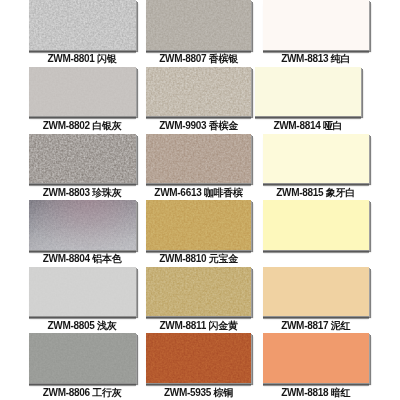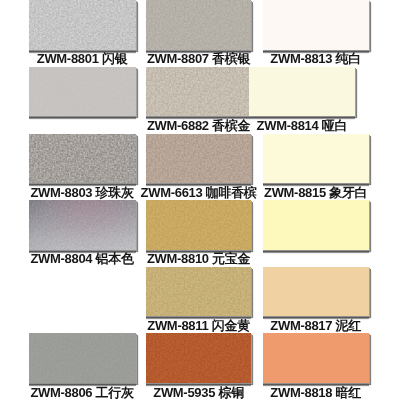--- a/index.html
+++ b/index.html
@@ -23,21 +23,21 @@
  
  .f-brushed{background:linear-gradient(180deg,#8b8b92 0%,#9a9aa1 26%,#a6a6ac 52%,#b3b3b8 78%,#b9b9be 100%) !important;}
  .f-brushed .sheen{
    background:
      radial-gradient(72% 120% at 56% 0%, rgba(186,136,152,.38) 0%, rgba(186,138,152,.26) 32%, rgba(186,138,152,.10) 60%, rgba(186,138,152,0) 88%),
      linear-gradient(110deg, rgba(22,22,38,.12) 0%, rgba(22,22,38,.04) 16%, rgba(0,0,0,0) 40%,
                      rgba(255,255,255,.03) 72%, rgba(255,255,255,.07) 100%);
  }
  .cap-name{font-weight:600;}
  .cap{position:absolute;left:-6px;width:118.6px;text-align:center;
-      top:53.2px;font-size:13px;font-weight:bold;color:#171717;
+      top:53.2px;font-size:10px;font-weight:bold;color:#171717;
       line-height:12px;white-space:pre;letter-spacing:-0.3px;text-indent:-0.3px;}
 </style>
 </head>
 <body>
 
 <svg width="0" height="0" style="position:absolute;left:-9999px;top:-9999px" aria-hidden="true">
  <defs>
   <filter id="fgrain" x="0%" y="0%" width="100%" height="100%" color-interpolation-filters="sRGB">
    <feTurbulence type="fractalNoise" baseFrequency="0.55" numOctaves="3" seed="5" stitchTiles="stitch"></feTurbulence>
    <feColorMatrix type="saturate" values="0"></feColorMatrix>
@@ -56,37 +56,46 @@
           </svg></span>
    </div>
    <div class="cap" style="top:53.6px;width:118.8px"><span class="cap-code">ZWM-8801</span><span class="cap-gap"> </span><span class="cap-name">闪银</span></div>
   </div>
   <div class="cell" style="left:28.8px;top:67.1px;width:106.8px">
    <div class="chip f-satin" style="width: 106.8px; background: rgb(199, 195, 192);">
     <span class="grain" style="opacity:0.1"><svg width="100%" height="100%" preserveAspectRatio="none">
             <rect width="100%" height="100%" filter="url(#fgrain)"></rect>
           </svg></span>
    </div>
+   <div class="cap" style="width:118.8px"><span class="cap-code">ZWM-8802</span><span class="cap-gap"> </span><span class="cap-name">白银灰</span></div>
   </div>
   <div class="cell" style="left:28.8px;top:133.6px;width:106.8px">
    <div class="chip f-metallic" style="width: 106.8px; background: rgb(165, 160, 156);">
     <span class="grain" style="opacity:0.62"><svg width="100%" height="100%" preserveAspectRatio="none">
             <rect width="100%" height="100%" filter="url(#fgrain)"></rect>
           </svg></span>
    </div>
    <div class="cap" style="width:118.8px"><span class="cap-code">ZWM-8803</span><span class="cap-gap"> </span><span class="cap-name">珍珠灰</span></div>
   </div>
   <div class="cell" style="left:28.8px;top:200.2px;width:84px">
    <div class="chip f-brushed" style="width: 106.8px; background: rgb(169, 166, 172);">
     <span class="grain" style="opacity:0.26"><svg width="100%" height="100%" preserveAspectRatio="none">
             <rect width="100%" height="100%" filter="url(#fgrain)"></rect>
           </svg></span>
     <span class="sheen"></span>
    </div>
    <div class="cap" style="width:118.8px"><span class="cap-code">ZWM-8804</span><span class="cap-gap"> </span><span class="cap-name">铝本色</span></div>
+  </div>
+  <div class="cell" style="left:28.8px;top:266.8px;width:106.8px">
+   <div class="chip f-satin" style="width: 106.8px; background: rgb(210, 210, 209);">
+    <span class="grain" style="opacity:0.08"><svg width="100%" height="100%" preserveAspectRatio="none">
+            <rect width="100%" height="100%" filter="url(#fgrain)"></rect>
+          </svg></span>
+   </div>
+   <div class="cap" style="width:118.8px"><span class="cap-code">ZWM-8805</span><span class="cap-gap"> </span><span class="cap-name">浅灰</span></div>
   </div>
   <div class="cell" style="left:28.8px;top:333.4px;width:99px">
    <div class="chip f-satin" style="width: 106.8px; background: rgb(155, 157, 153);">
     <span class="grain" style="opacity:0.1"><svg width="100%" height="100%" preserveAspectRatio="none">
             <rect width="100%" height="100%" filter="url(#fgrain)"></rect>
           </svg></span>
    </div>
    <div class="cap" style="width:118.8px"><span class="cap-code">ZWM-8806</span><span class="cap-gap"> </span><span class="cap-name">工行灰</span></div>
   </div>
   <div class="cell" style="left:146.0px;top:-0.4px;width:105.4px">
@@ -96,21 +105,21 @@
           </svg></span>
    </div>
    <div class="cap" style="top:53.6px;width:117.4px"><span class="cap-code">ZWM-8807</span><span class="cap-gap"> </span><span class="cap-name">香槟银</span></div>
   </div>
   <div class="cell" style="left:146.0px;top:67.1px;width:105.4px">
    <div class="chip f-metallic" style="width: 105.4px; background: rgb(197, 189, 176);">
     <span class="grain" style="opacity:0.52"><svg width="100%" height="100%" preserveAspectRatio="none">
             <rect width="100%" height="100%" filter="url(#fgrain)"></rect>
           </svg></span>
    </div>
-   <div class="cap" style="width:117.4px"><span class="cap-code">ZWM-6882</span><span class="cap-gap"> </span><span class="cap-name">香槟金</span></div>
+   <div class="cap" style="width:117.4px"><span class="cap-code">ZWM-9903</span><span class="cap-gap"> </span><span class="cap-name">香槟金</span></div>
   </div>
   <div class="cell" style="left:146.0px;top:133.6px;width:105.4px">
    <div class="chip f-metallic" style="width: 105.4px; background: rgb(182, 164, 150);">
     <span class="grain" style="opacity:0.36"><svg width="100%" height="100%" preserveAspectRatio="none">
             <rect width="100%" height="100%" filter="url(#fgrain)"></rect>
           </svg></span>
    </div>
    <div class="cap" style="width:117.4px"><span class="cap-code">ZWM-6613</span><span class="cap-gap"> </span><span class="cap-name">咖啡香槟</span></div>
   </div>
   <div class="cell" style="left:146.0px;top:200.2px;width:86px">
@@ -135,21 +144,21 @@
             <rect width="100%" height="100%" filter="url(#fgrain)"></rect>
           </svg></span>
    </div>
    <div class="cap" style="width:117.4px"><span class="cap-code">ZWM-5935</span><span class="cap-gap"> </span><span class="cap-name">棕铜</span></div>
   </div>
   <div class="cell" style="left:262.8px;top:-0.4px;width:106.0px">
    <div class="chip f-gloss" style="height: 50.3px; width: 106px; background: rgb(253, 248, 244);">
    </div>
    <div class="cap" style="top:53.6px;width:118.0px"><span class="cap-code">ZWM-8813</span><span class="cap-gap"> </span><span class="cap-name">纯白</span></div>
   </div>
-  <div class="cell" style="left:249px;top:67.1px;width:106.0px">
+  <div class="cell" style="left:255px;top:67.1px;width:106.0px">
    <div class="chip f-gloss" style="width: 106px; background: rgb(250, 249, 224);">
    </div>
    <div class="cap" style="width:118.0px"><span class="cap-code">ZWM-8814</span><span class="cap-gap"> </span><span class="cap-name">哑白</span></div>
   </div>
   <div class="cell" style="left:262.8px;top:133.6px;width:84px">
    <div class="chip f-gloss" style="width: 106px; background: rgb(253, 250, 218);">
    </div>
    <div class="cap" style="width:118.0px"><span class="cap-code">ZWM-8815</span><span class="cap-gap"> </span><span class="cap-name">象牙白</span></div>
   </div>
   <div class="cell" style="left:262.8px;top:200.2px;width:106.0px">

